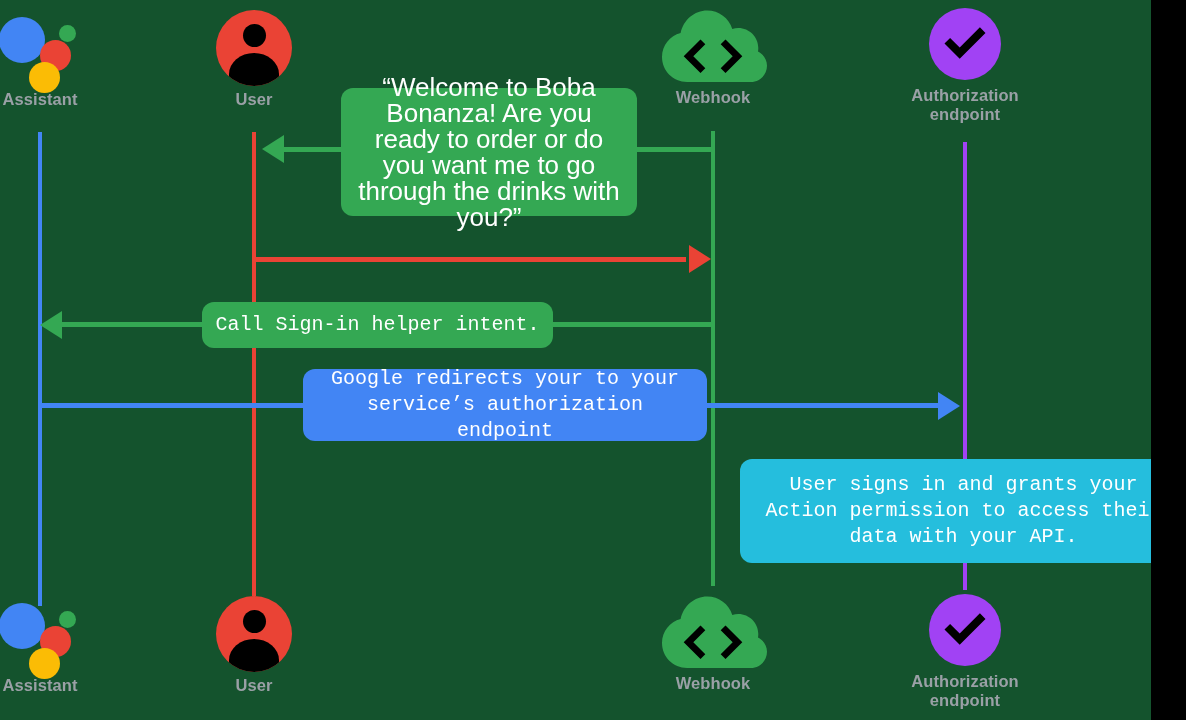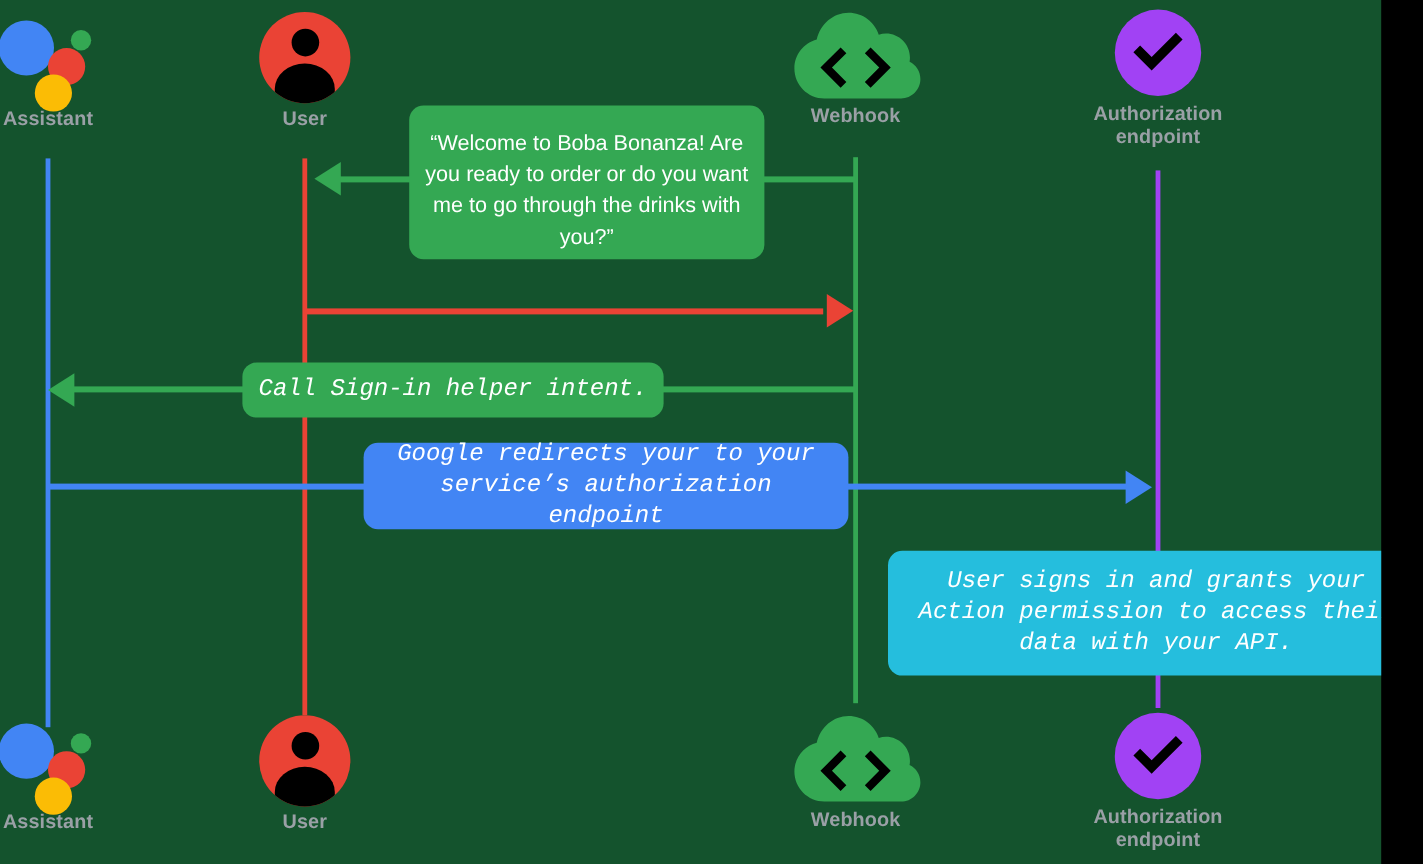--- a/index.html
+++ b/index.html
@@ -116,28 +116,26 @@
     border-radius: 12px;
     color: #ffffff;
     display: flex;
     align-items: center;
     justify-content: center;
     text-align: center;
     box-sizing: border-box;
   }
   .bubble-sans {
     font-family: "Liberation Sans", sans-serif;
-    font-size: 18px;
+    font-size: 26px;
     line-height: 26px;
     font-weight: 400;
-    align-items: flex-end;
   }
   .bubble-mono {
     font-family: "Liberation Mono", "DejaVu Sans Mono", monospace;
-    font-style: italic;
     font-size: 20px;
     line-height: 26px;
   }
 </style>
 </head>
 <body>
 
 <div id="canvas">
 
   <div class="lifeline" style="left:38px; top:132px; height:474px; background:#4285f4;"></div>

